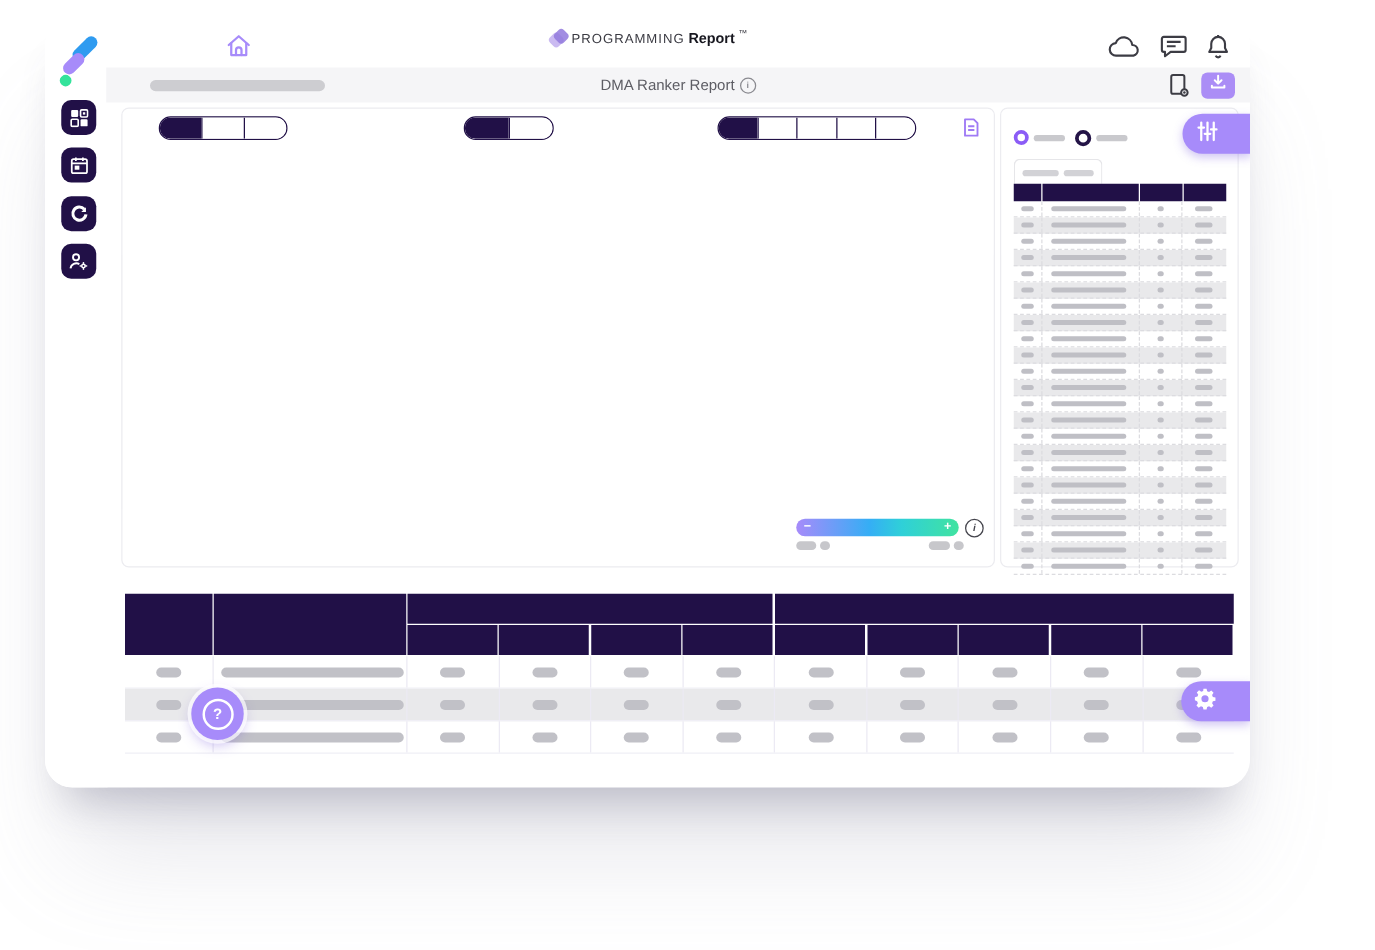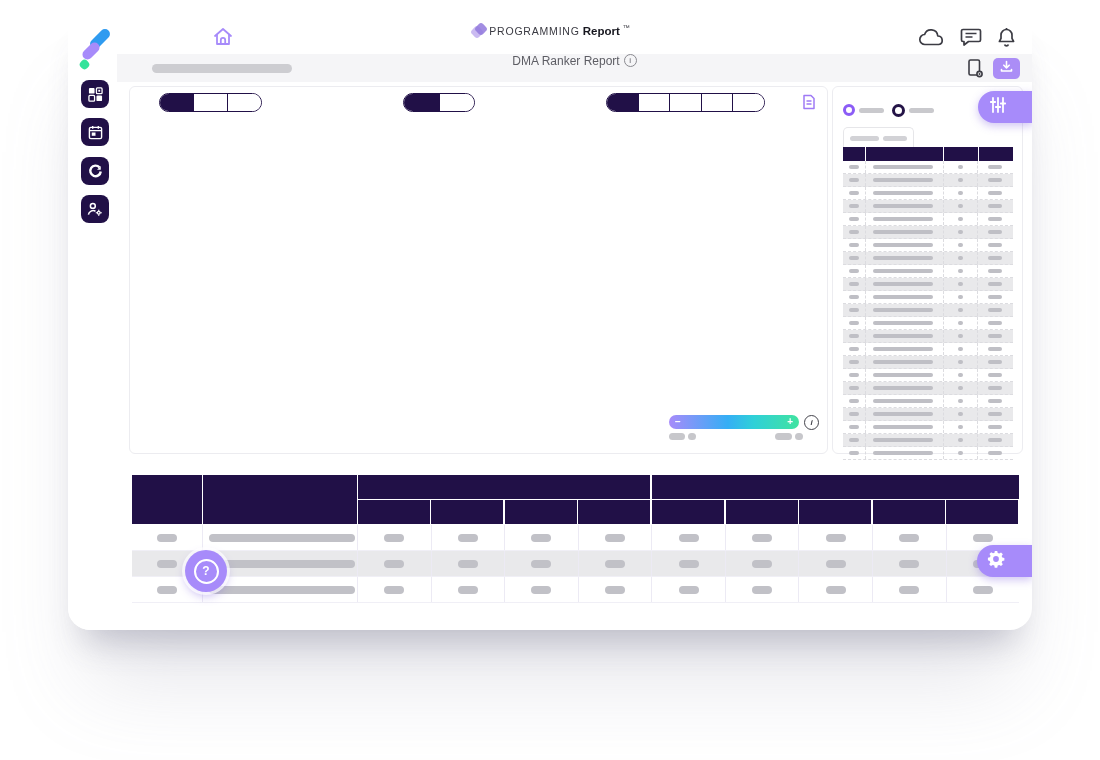--- a/index.html
+++ b/index.html
@@ -1,18 +1,18 @@
 <!DOCTYPE html>
 <html><head>
 <meta charset="utf-8">
 <style>
   html,body{margin:0;padding:0;background:#ffffff;}
   .stage{position:relative;width:1100px;height:760px;font-family:"Liberation Sans",sans-serif;overflow:hidden;background:#fff;}
   .app-card{position:absolute;left:36px;top:14px;width:964px;height:616px;background:#fff;border-radius:22px;
-    box-shadow:0 26px 34px -16px rgba(80,80,110,.30),0 70px 85px -20px rgba(140,140,165,.22);overflow:hidden;margin-left:32px;}
+    box-shadow:0 26px 34px -16px rgba(80,80,110,.30),0 70px 85px -20px rgba(140,140,165,.22);overflow:hidden;}
 
   
   .sidebar{position:absolute;left:0;top:0;width:50px;height:100%;background:#fff;}
   .logo{position:absolute;left:10px;top:14px;width:36px;height:42px;}
   .logo .bar1{position:absolute;left:10px;top:6px;width:24px;height:10px;border-radius:6px;background:#2f9bf0;transform:rotate(-45deg);}
   .logo .bar2{position:absolute;left:3px;top:18px;width:20px;height:10px;border-radius:6px;background:#a78bfa;transform:rotate(-45deg);}
   .logo .dot1{position:absolute;left:2px;top:32px;width:9px;height:9px;border-radius:4px;background:#34e39b;transform:rotate(-45deg);}
   .nav-btn{position:absolute;left:13px;width:28px;height:28px;border-radius:8px;background:#211047;display:flex;align-items:center;justify-content:center;cursor:pointer;}
   .nav-btn svg{display:block;}
 
@@ -25,21 +25,21 @@
   .brand-diamond .d2{left:6px;top:1px;width:10px;height:10px;background:#9279dd;transform:rotate(45deg);opacity:.85;}
   .brand-prefix{font-size:10.5px;letter-spacing:.8px;color:#3a3a42;}
   .brand-name{font-size:11.5px;font-weight:bold;color:#17171f;}
   .brand-tm{font-size:7px;color:#3a3a42;align-self:flex-start;margin-top:1px;}
   .top-icons{position:absolute;right:16px;top:13px;display:flex;gap:15px;align-items:center;color:#3c3c44;}
   .top-icons span{cursor:pointer;display:flex;}
 
   
   .subheader{position:absolute;left:49px;top:40px;right:0;height:28px;background:#f5f5f7;}
   .crumb-skel{position:absolute;left:35px;top:10px;width:140px;height:9px;border-radius:4.5px;background:#cdcdd1;}
-  .report-title{position:absolute;left:0;right:0;top:0;height:28px;display:flex;justify-content:center;gap:4px;
+  .report-title{position:absolute;left:0;right:0;top:0;height:28px;display:flex;align-items:center;justify-content:center;gap:4px;
     font-size:12px;color:#5d5d64;}
   .mini-info{width:11px;height:11px;border:1px solid #8a8a90;border-radius:50%;font-size:7px;display:flex;align-items:center;justify-content:center;color:#8a8a90;font-weight:bold;}
   .sub-icons{position:absolute;right:12px;top:3px;display:flex;gap:7px;align-items:center;}
   .file-export{width:20px;height:22px;color:#3c3c44;cursor:pointer;display:flex;align-items:center;}
   .dl-btn{width:27px;height:21px;border-radius:5px;background:#ab8df6;display:flex;align-items:center;justify-content:center;cursor:pointer;}
 
   
   .main-panel{position:absolute;left:61px;top:72px;width:697px;height:366px;background:#fff;border:1px solid #ececf0;border-radius:6px;}
   .seg{position:absolute;top:6px;height:17px;display:flex;border:1.5px solid #211047;border-radius:10px;overflow:hidden;background:#fff;cursor:pointer;}
   .seg .segm{flex:1;background:#fff;}

